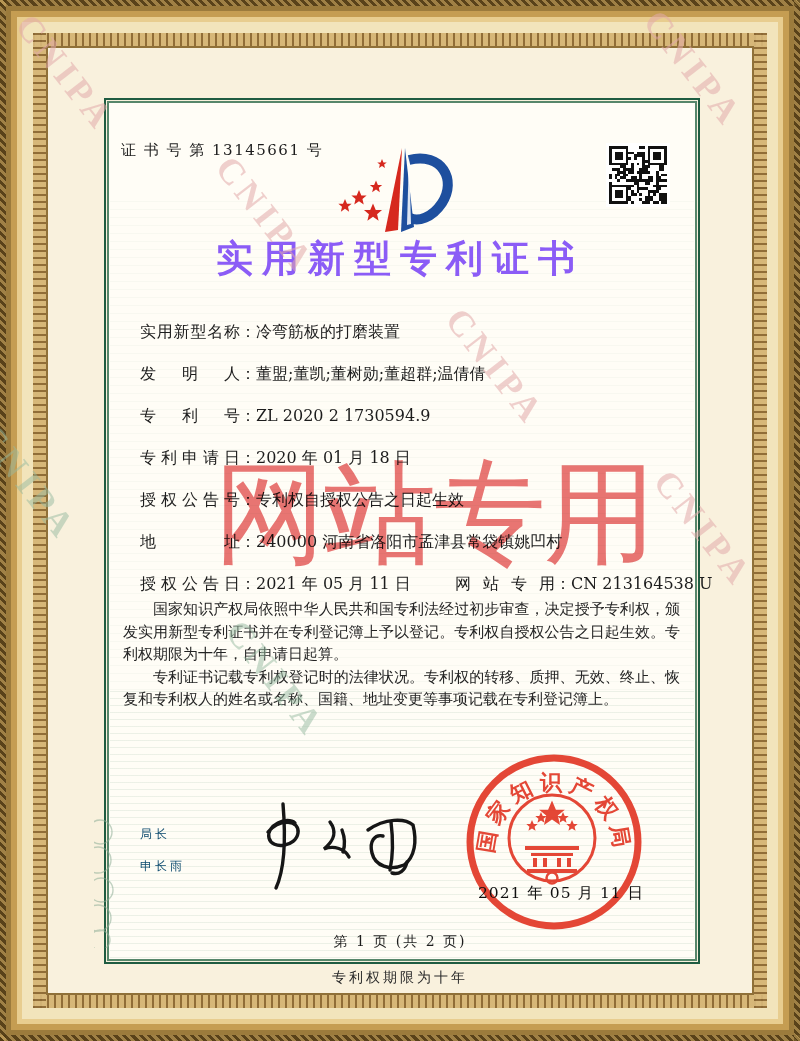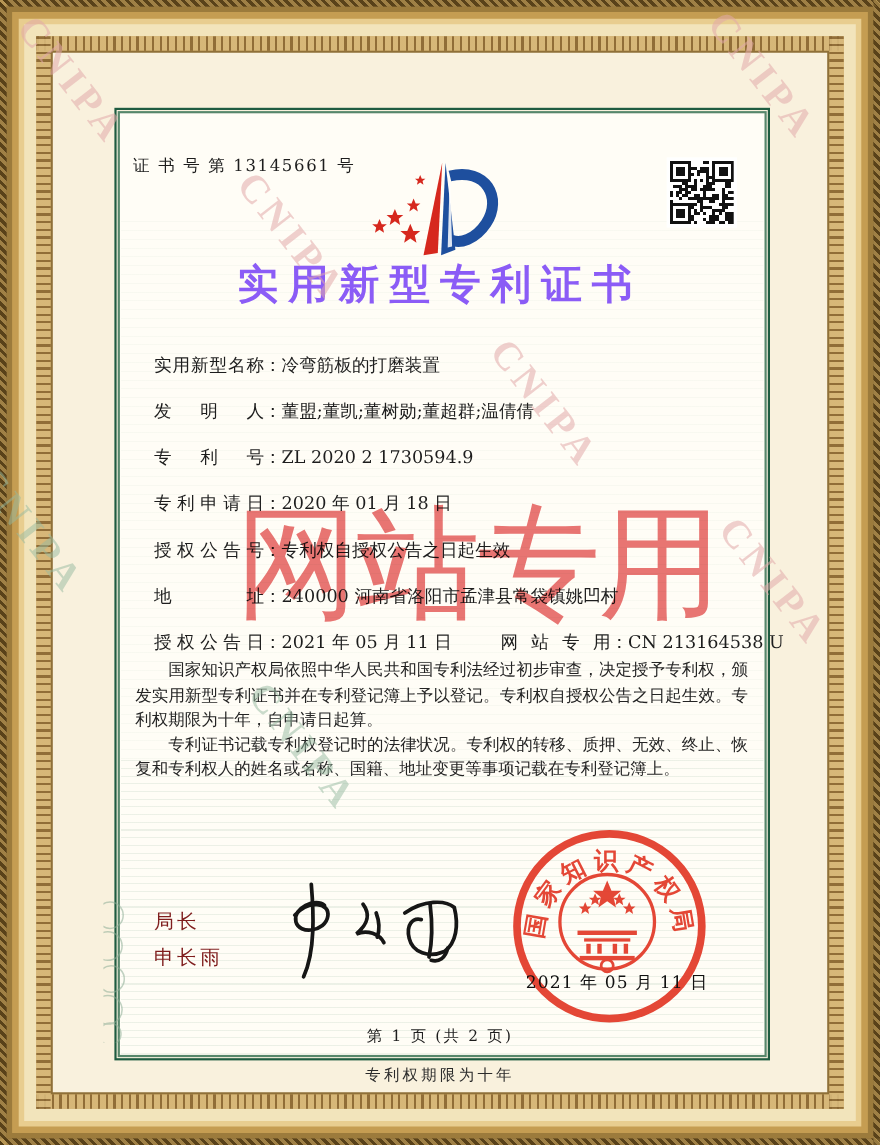--- a/index.html
+++ b/index.html
@@ -39,21 +39,21 @@
   .title{left:0;right:0;top:234px;text-align:center;font-size:37px;font-weight:600;letter-spacing:9px;color:#8b5cf6;}
 
   .row{left:140px;display:flex;font-size:16px;white-space:nowrap;}
   .row .lab{display:inline-block;width:100px;text-align:justify;text-align-last:justify;}
   .row .colon{width:16px;text-align:center;}
   .row.g2{left:455px;}
 
   .bodytext{left:123px;top:598px;width:557px;font-size:15px;line-height:22.6px;text-align:justify;color:#242424;}
   .bodytext p{margin:0;text-indent:2em;}
 
-  .signer{left:140px;font-family:Liberation Serif, serif;font-size:18px;letter-spacing:3px;color:#7f1d1d;}
+  .signer{left:140px;font-family:Liberation Serif, serif;font-size:12px;letter-spacing:3px;color:#0c4a6e;}
   .pageinfo{left:0;right:0;top:933px;text-align:center;font-size:14px;letter-spacing:2px;}
   .note{left:0;right:0;top:969px;text-align:center;font-size:14px;letter-spacing:3px;z-index:5;color:#2a2a2a;}
 
   .wm-site{left:214px;top:452px;z-index:8;font-size:112px;letter-spacing:-2px;line-height:1.1;
     color:var(--watermark-red,#e04848);opacity:.75;mix-blend-mode:multiply;font-weight:400;}
   .wm-cnipa{z-index:7;font-size:36px;font-weight:bold;letter-spacing:5px;transform:rotate(52deg);
     transform-origin:left top;font-family:"Liberation Serif",serif;}
   .pink{color:rgba(226,170,170,.55);}
   .green{color:rgba(150,185,160,.5);}
 

